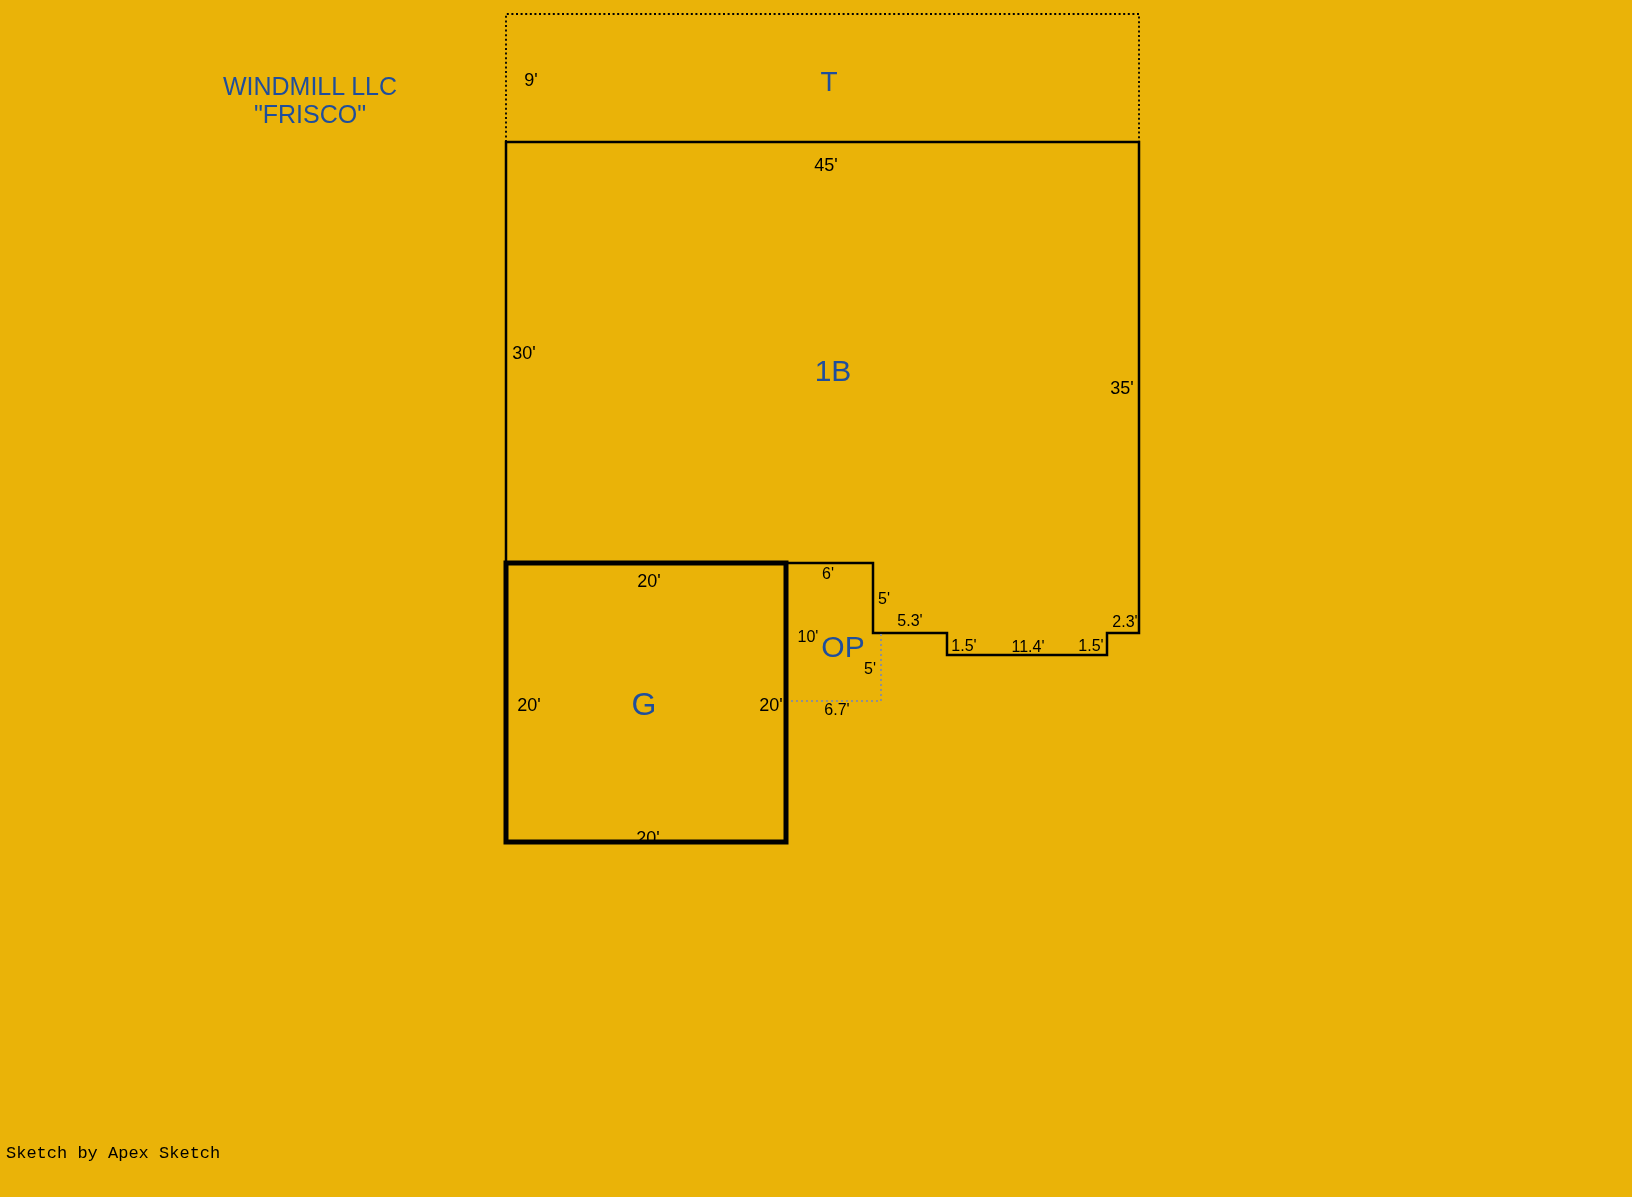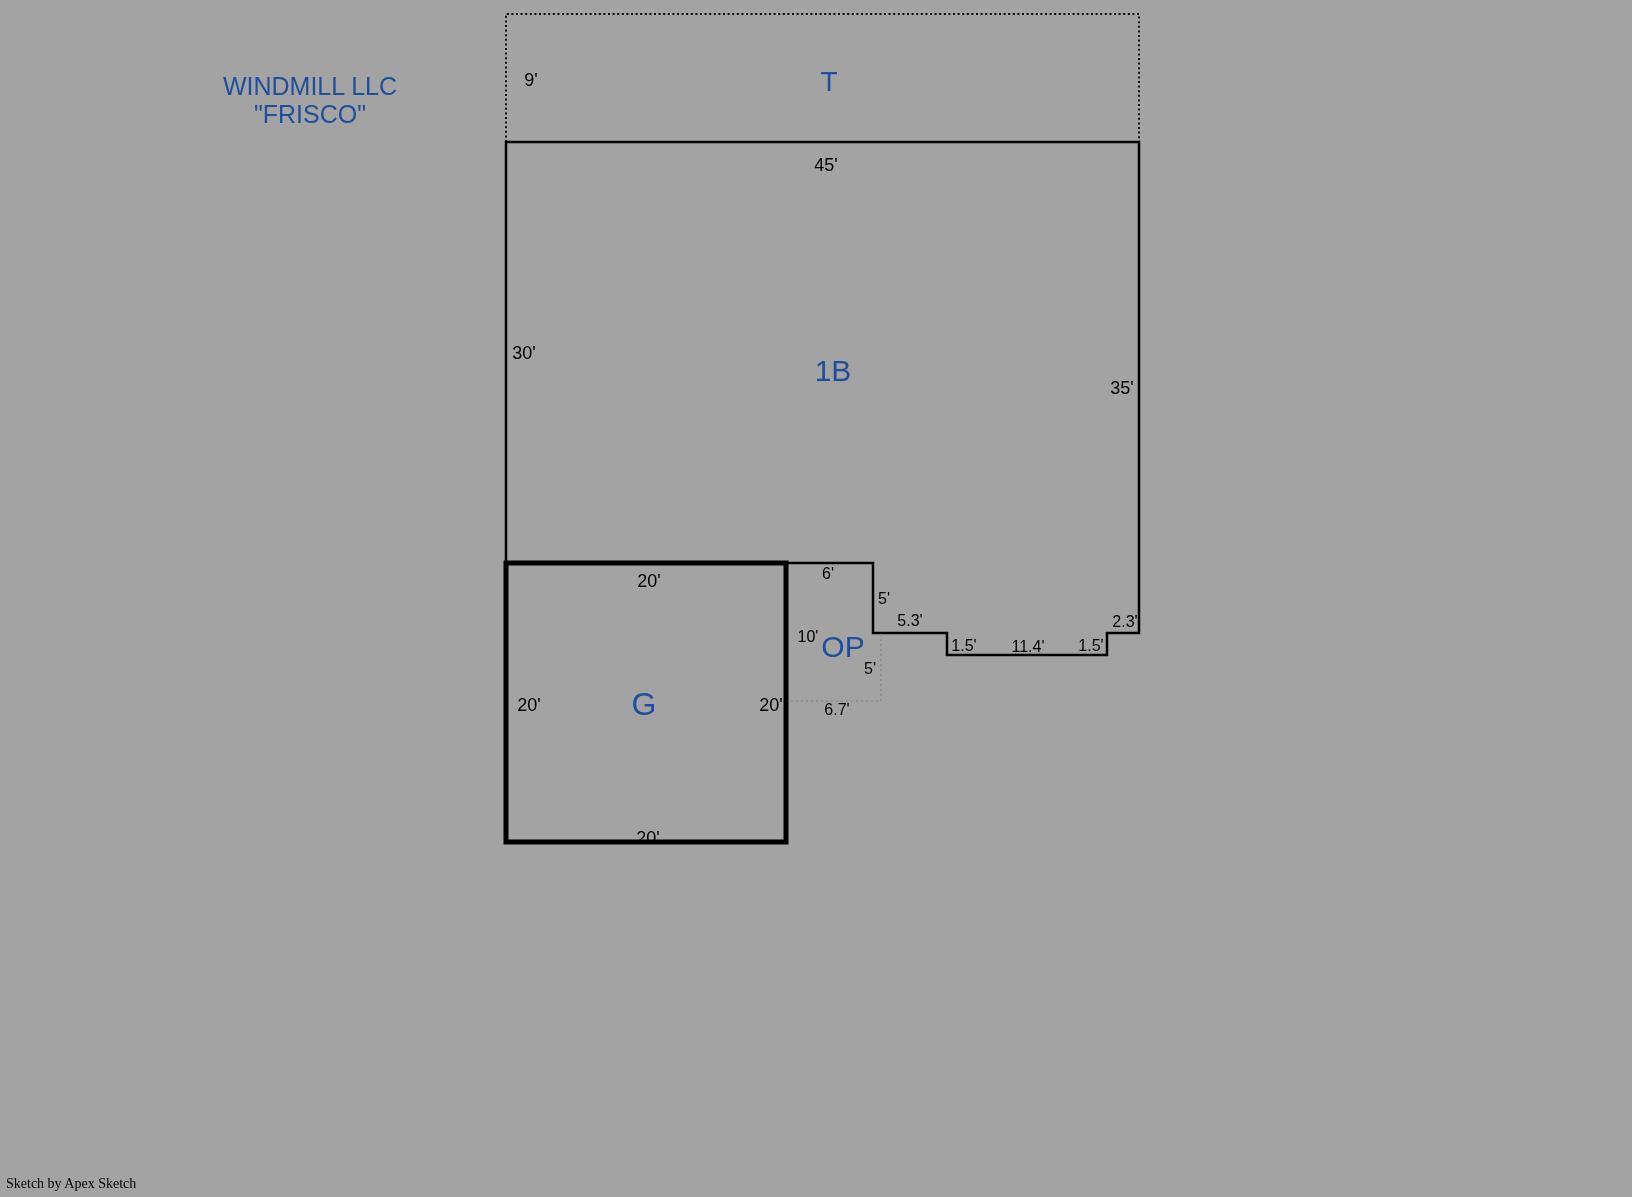--- a/index.html
+++ b/index.html
@@ -1,42 +1,42 @@
 <!DOCTYPE html>
 <html><head>
 <meta charset="utf-8">
 <style>
   html, body { margin: 0; padding: 0; background: #ffffff; }
   .page {
     position: relative;
     width: 1632px;
     height: 1197px;
-    background: #a3a3a3;
+    background: #eab308;
     overflow: hidden;
     font-family: "Liberation Sans", sans-serif;
   }
   .plan-svg { position: absolute; left: 0; top: 0; width: 1632px; height: 1197px; }
   .title-block {
     position: absolute;
     left: 180px;
     top: 72px;
     width: 260px;
     text-align: center;
     color: #1f4e9c;
     font-size: 25px;
     line-height: 28px;
     font-family: "Liberation Sans", sans-serif;
   }
   .credit {
     position: absolute;
     left: 6px;
-    top: 1176px;
-    font-size: 14px;
+    top: 1144px;
+    font-size: 17px;
     color: #000000;
-    font-family: Liberation Serif, serif;
+    font-family: Liberation Mono, monospace;
   }
   .dim {
     font-family: "Liberation Sans", sans-serif;
     font-size: 18px;
     fill: #000000;
   }
   .dim-sm {
     font-family: "Liberation Sans", sans-serif;
     font-size: 16px;
     fill: #000000;

